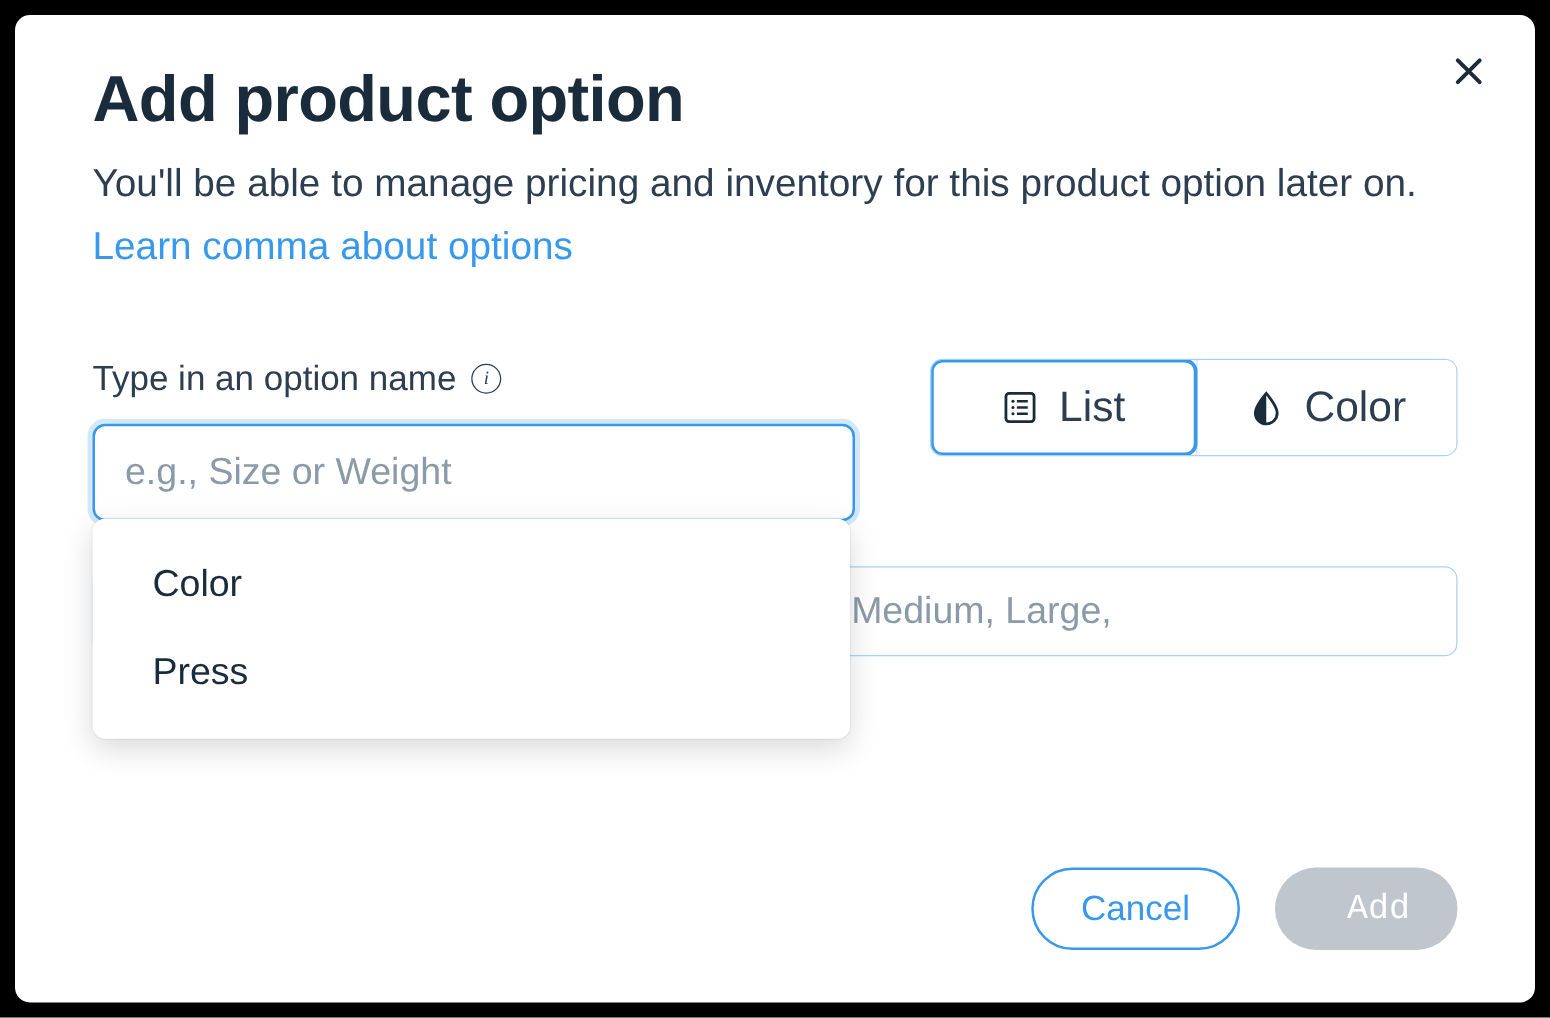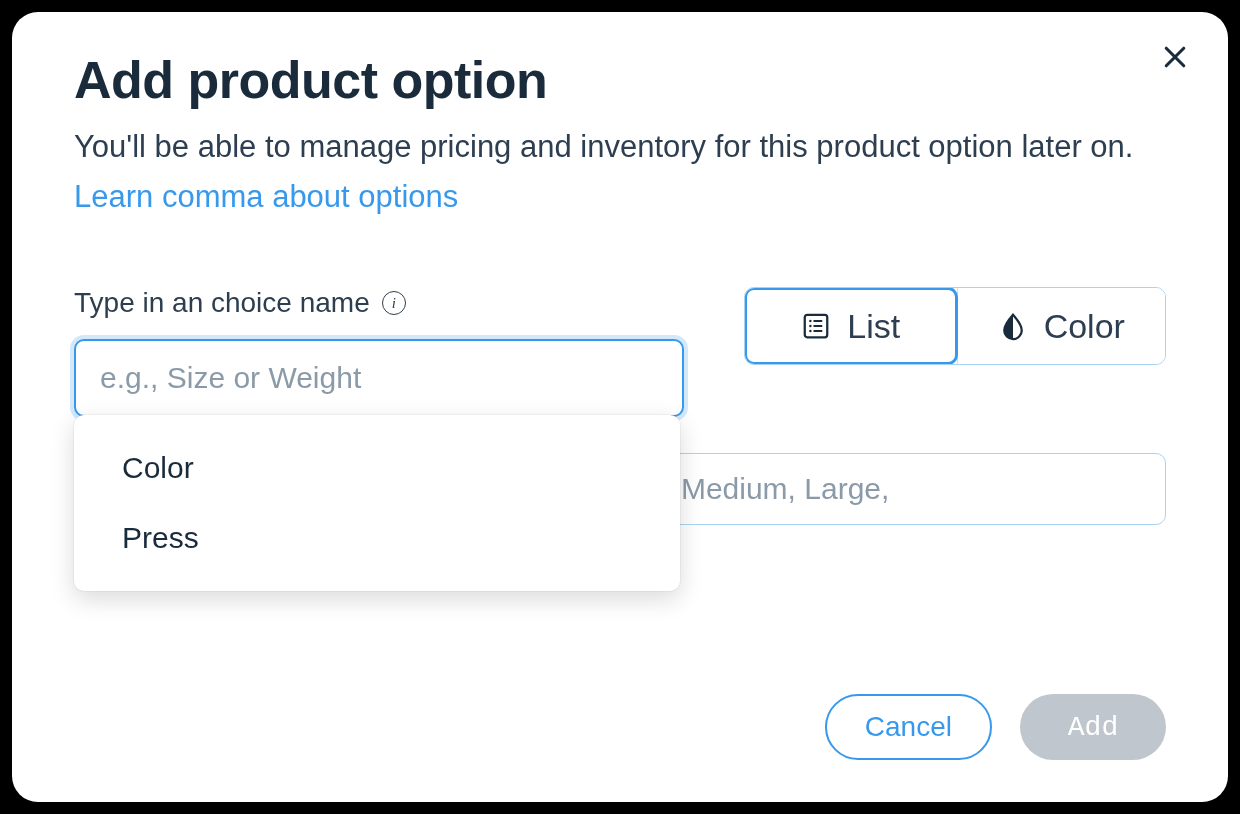--- a/index.html
+++ b/index.html
@@ -13,21 +13,21 @@
       width: 1240px;
       height: 814px;
       display: flex;
       align-items: center;
       justify-content: center;
     }
     .modal {
       background: #fff;
       width: 1216px;
       height: 790px;
-      border-radius: 26px;
+      border-radius: 12px;
       padding: 38px 62px 42px 62px;
       position: relative;
     }
     .close-btn {
       position: absolute;
       top: 30px;
       right: 38px;
       cursor: pointer;
       color: #1a2b3c;
     }
@@ -170,21 +170,21 @@
       display: flex;
       gap: 28px;
     }
     .btn {
       height: 66px;
       padding: 0 38px;
       border-radius: 33px;
       font-size: 28px;
       display: flex;
       align-items: center;
-      justify-content: center;
+      justify-content: flex-end;
       cursor: pointer;
       font-weight: 400;
     }
     .btn-cancel {
       border: 2px solid #3899ec;
       color: #3899ec;
       background: #fff;
     }
     .btn-add {
       background: #bfc6cd;
@@ -208,21 +208,21 @@
   <h1 class="title">Add product option</h1>
 
   <p class="subtitle">
     <span>You'll be able to manage pricing and inventory for this product option later on. </span><a class="link">Learn comma about options</a>
   </p>
 
   <div class="form-area">
 
     <div class="left-col">
       <div class="field-label">
-        <span>Type in an choice name</span>
+        <span>Type in an option name</span>
         <span class="info-icon">i</span>
       </div>
       <input type="text" class="text-input" placeholder="e.g., Size or Weight" style="">
       <div class="dropdown">
         <div class="dropdown-item">Color</div>
         <div class="dropdown-item">Press</div>
       </div>
     </div>
 
     <div class="right-col">

